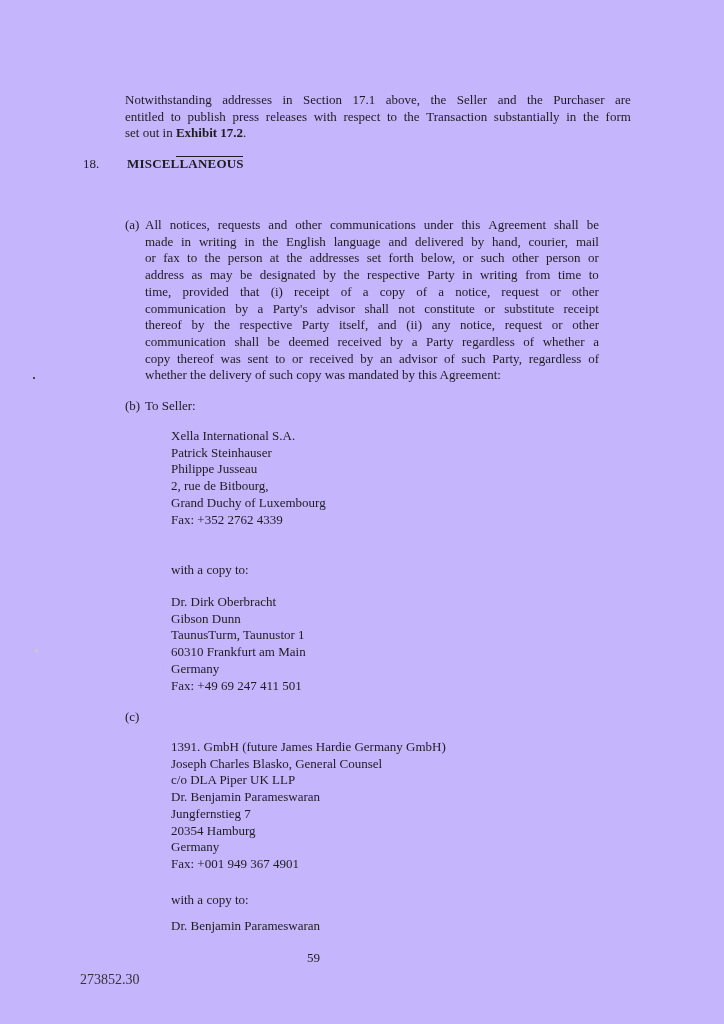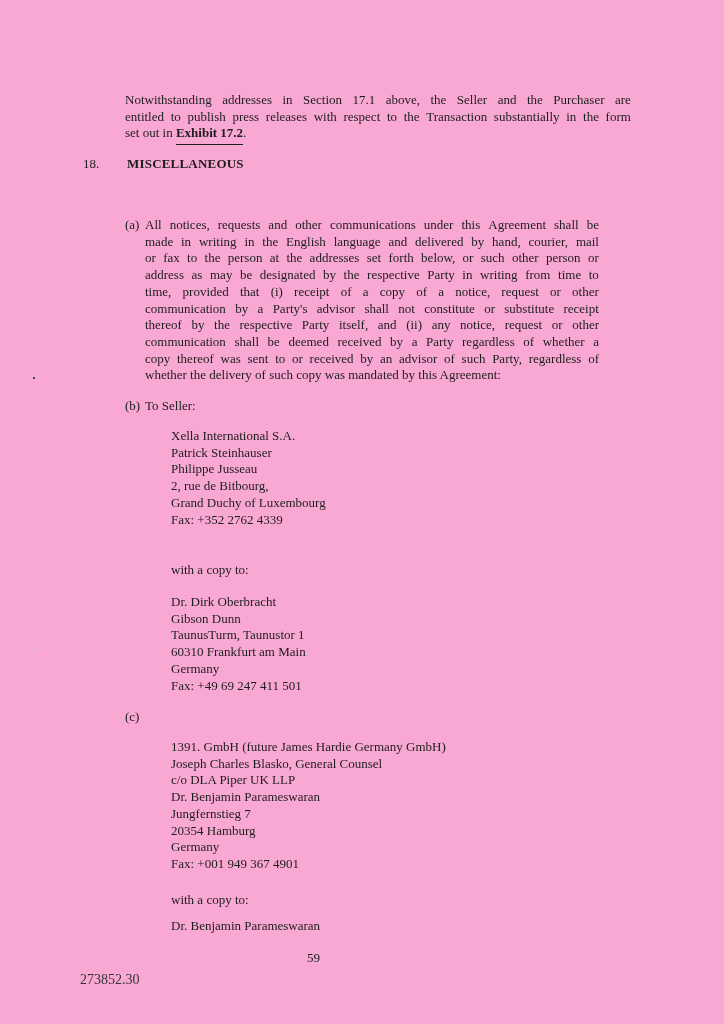--- a/index.html
+++ b/index.html
@@ -1,20 +1,20 @@
 <!DOCTYPE html>
 <html><head>
 <meta charset="utf-8">
 <style>
   html, body { margin: 0; padding: 0; background: #ffffff; }
   .page {
     position: relative;
     width: 724px;
     height: 1024px;
-    background: #f9a8d4;
+    background: #c4b5fd;
     color: #1d1d1d;
     font-family: "Liberation Serif", "DejaVu Serif", serif;
     font-size: 13px;
     line-height: 16.7px;
     overflow: hidden;
   }
   .abs { position: absolute; }
 
   
   .jline { display: flex; justify-content: space-between; }
@@ -29,21 +29,21 @@
 
   .item-row    { left: 125px; width: 506px; }
   .item-label  { position: absolute; left: 0; top: 0; }
   .item-body   { margin-left: 20px; width: 454px; }
 
   .addr        { left: 171px; width: 454px; }
 
   .bold-underline {
     font-weight: bold;
     border-bottom: 1.5px solid currentColor;
-    padding-bottom: 4px;
+    padding-bottom: 16px;
   }
 
   .page-num    { left: 0; top: 950px; width: 627px; text-align: center; }
   .doc-ref     { left: 80px; top: 974px; font-size: 14px; line-height: 11px; color: #333; }
 
   .speck-1 { left: 33px; top: 377px; width: 2px; height: 2px; background: #474747; }
   .speck-2 { left: 35px; top: 649px; width: 3px; height: 3px; background: #c9c9c9; }
 </style>
 </head>
 <body>

